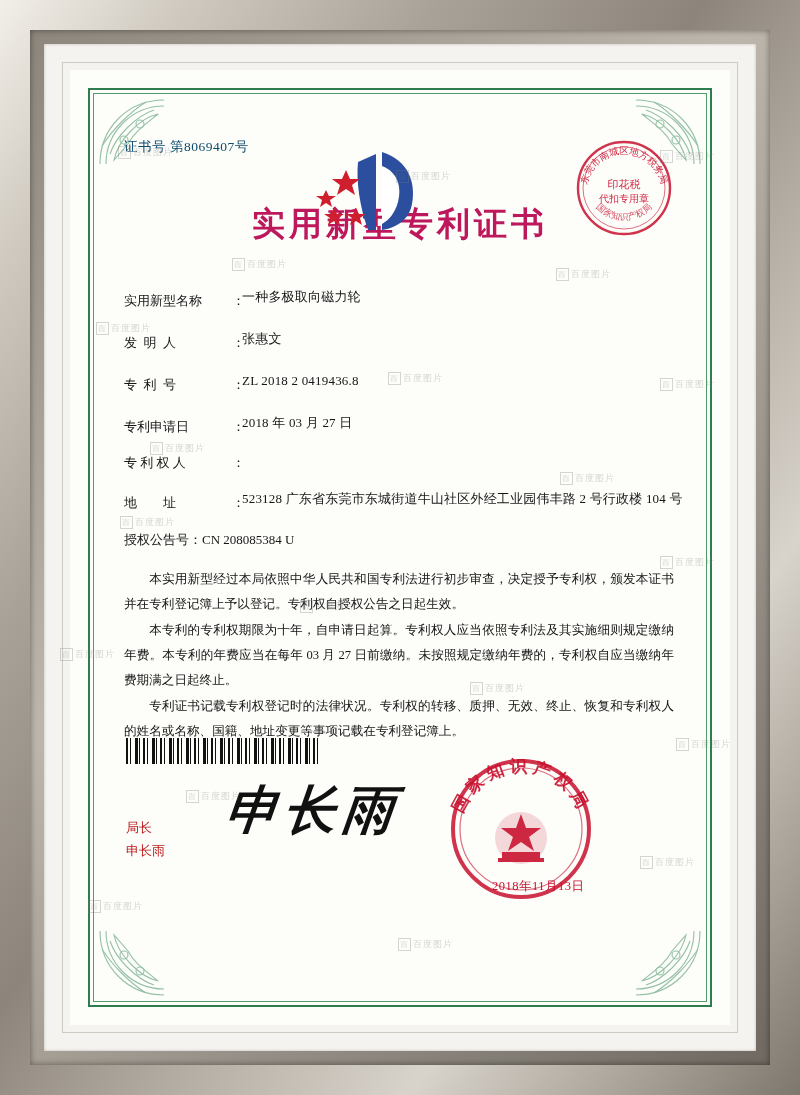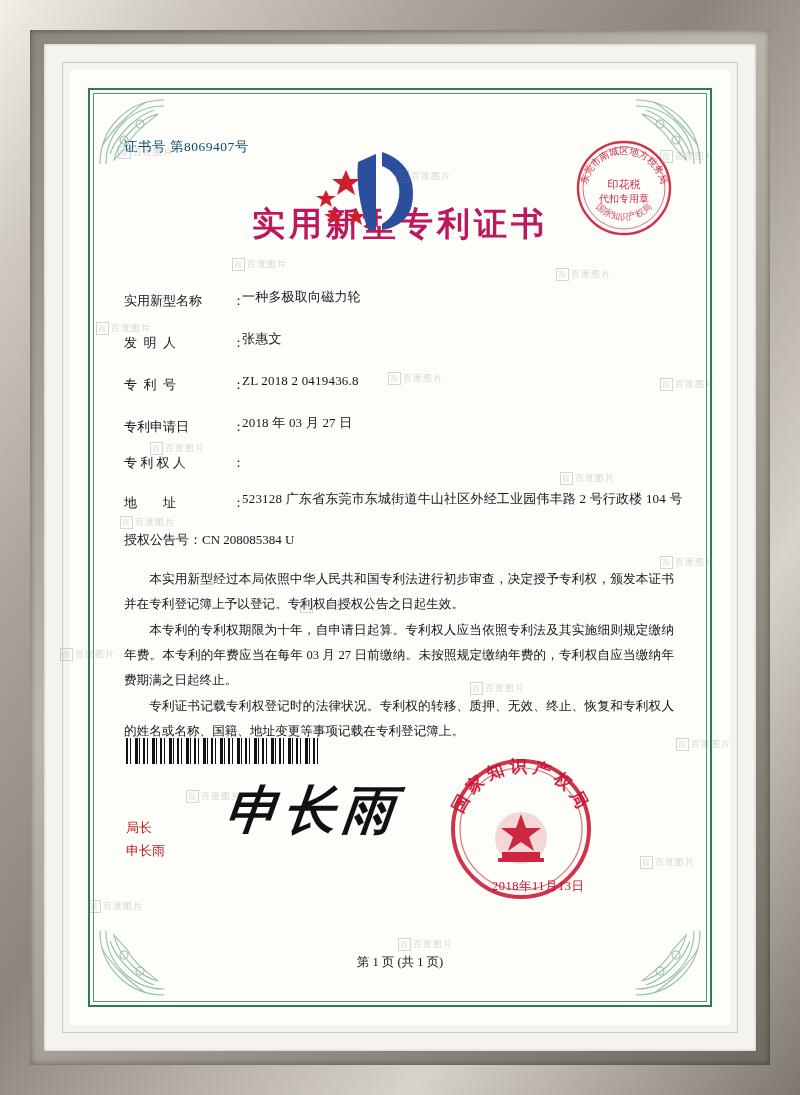--- a/index.html
+++ b/index.html
@@ -450,21 +450,20 @@
         <g opacity=".9">
           <circle cx="75" cy="84" r="26" fill="#c8102e" opacity=".18"></circle>
           <polygon points="75,60 80,74 95,74 83,83 88,97 75,88 62,97 67,83 55,74 70,74" fill="#c8102e"></polygon>
           <rect x="56" y="98" width="38" height="6" fill="#c8102e"></rect>
           <rect x="52" y="104" width="46" height="4" fill="#c8102e"></rect>
         </g>
       </svg>
     </div>
     <div class="seal-date">2018年11月13日</div>
 
-    <div class="page-no">第 1 页 (共 1 页)</div>
 
   </div>
 </div>
 
 <div class="wm-layer">
   <div class="wm" style="left:118px;  top:146px;"><span class="wm-box">百</span><span>百度图片</span></div>
   <div class="wm" style="left:396px;  top:170px;"><span class="wm-box">百</span><span>百度图片</span></div>
   <div class="wm" style="left:660px;  top:150px;"><span class="wm-box">百</span><span>百度图片</span></div>
   <div class="wm" style="left:232px;  top:258px;"><span class="wm-box">百</span><span>百度图片</span></div>
   <div class="wm" style="left:556px;  top:268px;"><span class="wm-box">百</span><span>百度图片</span></div>

